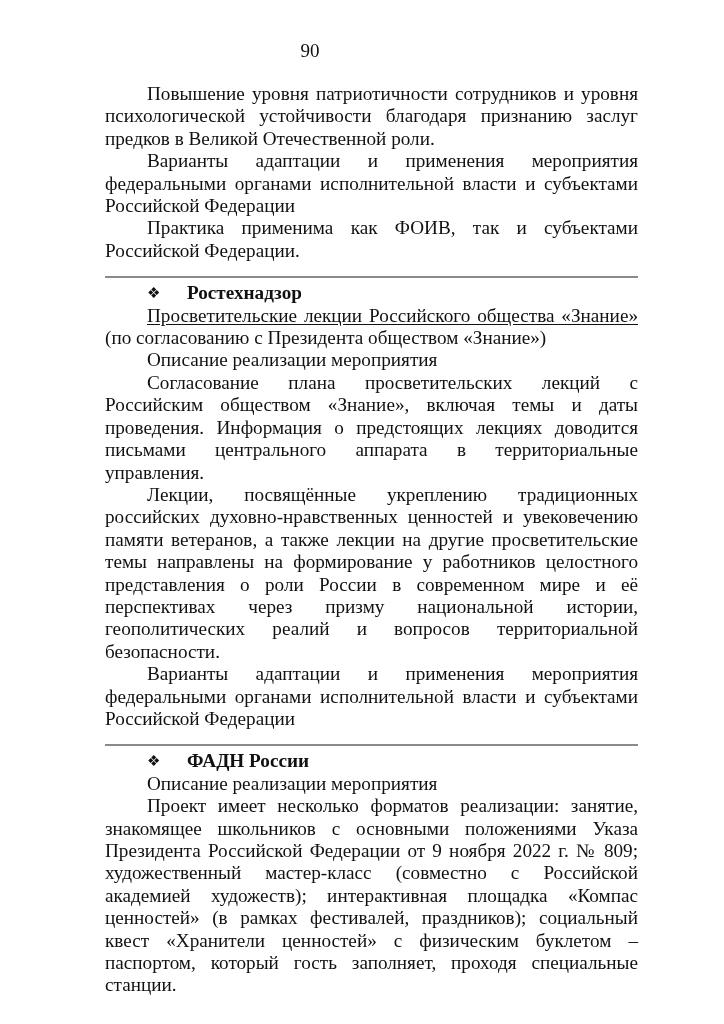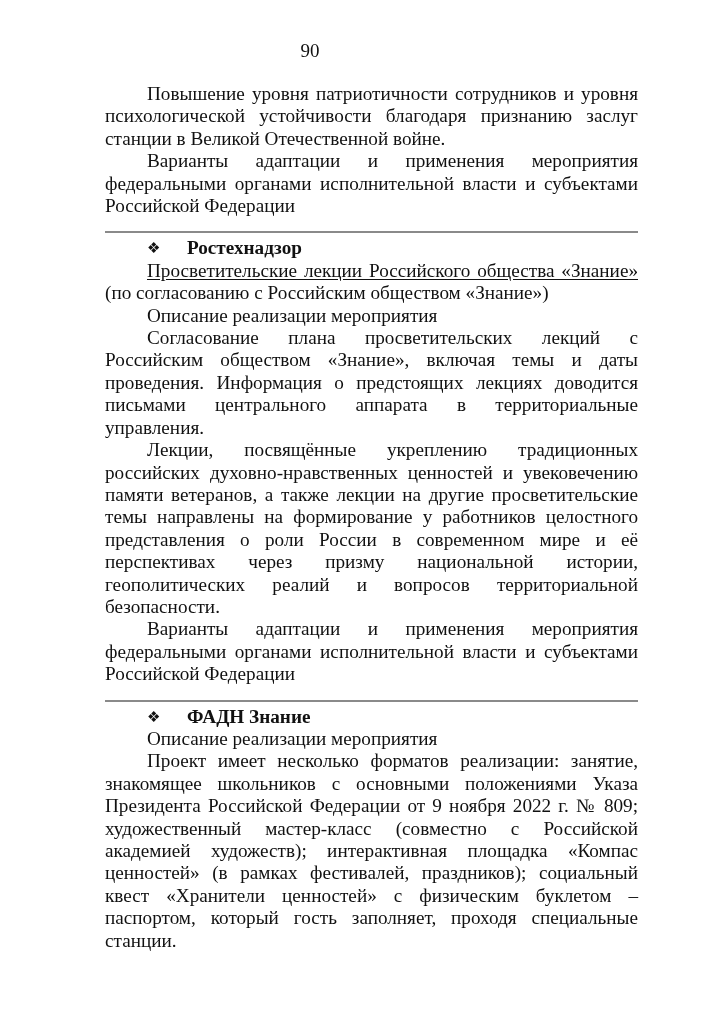--- a/index.html
+++ b/index.html
@@ -58,41 +58,42 @@
       font-weight: normal;
     }
   </style>
 </head>
 <body>
 
 <div class="page-number">90</div>
 
 <div class="content">
 
-  <p class="p indent">Повышение уровня патриотичности сотрудников и уровня психологической устойчивости благодаря признанию заслуг станции в Великой Отечественной войне.</p>
+  <p class="p indent">Повышение уровня патриотичности сотрудников и уровня психологической устойчивости благодаря признанию заслуг предков в Великой Отечественной роли.</p>
   <p class="p indent it">Варианты адаптации и применения мероприятия федеральными органами исполнительной власти и субъектами Российской Федерации</p>
+  <p class="p indent">Практика применима как ФОИВ, так и субъектами Российской Федерации.</p>
 
   <div class="divider"></div>
 
   <section>
     <p class="heading">
       <span class="bullet">❖</span>
       <span>Ростехнадзор</span>
     </p>
-    <p class="p indent"><span class="u">Просветительские лекции Российского общества «Знание»</span><span> (по согласованию с Российским обществом «Знание»)</span></p>
+    <p class="p indent"><span class="u">Просветительские лекции Российского общества «Знание»</span><span> (по согласованию с Президента обществом «Знание»)</span></p>
     <p class="p indent it">Описание реализации мероприятия</p>
     <p class="p indent">Согласование плана просветительских лекций с Российским обществом «Знание», включая темы и даты проведения. Информация о предстоящих лекциях доводится письмами центрального аппарата в территориальные управления.</p>
     <p class="p indent">Лекции, посвящённые укреплению традиционных российских духовно-нравственных ценностей и увековечению памяти ветеранов, а также лекции на другие просветительские темы направлены на формирование у работников целостного представления о роли России в современном мире и её перспективах через призму национальной истории, геополитических реалий и вопросов территориальной безопасности.</p>
     <p class="p indent it">Варианты адаптации и применения мероприятия федеральными органами исполнительной власти и субъектами Российской Федерации</p>
   </section>
 
   <div class="divider"></div>
 
   <section>
     <p class="heading">
       <span class="bullet">❖</span>
-      <span>ФАДН Знание</span>
+      <span>ФАДН России</span>
     </p>
     <p class="p indent it">Описание реализации мероприятия</p>
     <p class="p indent">Проект имеет несколько форматов реализации: занятие, знакомящее школьников с основными положениями Указа Президента Российской Федерации от 9 ноября 2022 г. № 809; художественный мастер-класс (совместно с Российской академией художеств); интерактивная площадка «Компас ценностей» (в рамках фестивалей, праздников); социальный квест «Хранители ценностей» с физическим буклетом – паспортом, который гость заполняет, проходя специальные станции.</p>
   </section>
 
 </div>
 
 </body></html>

